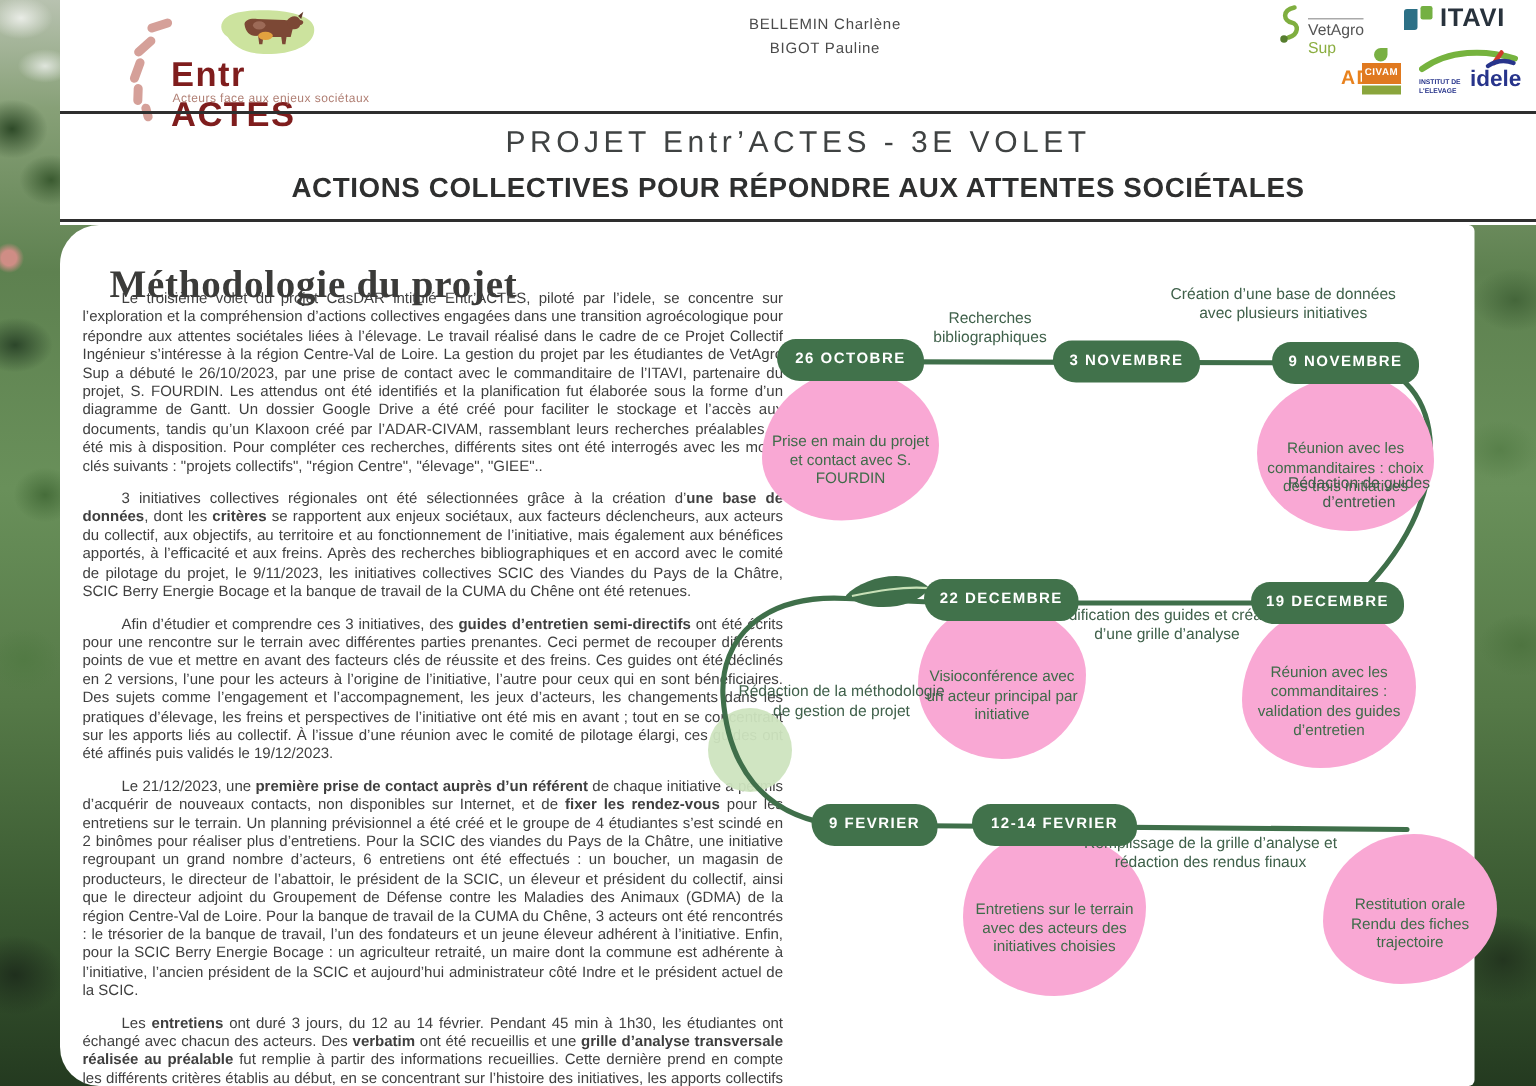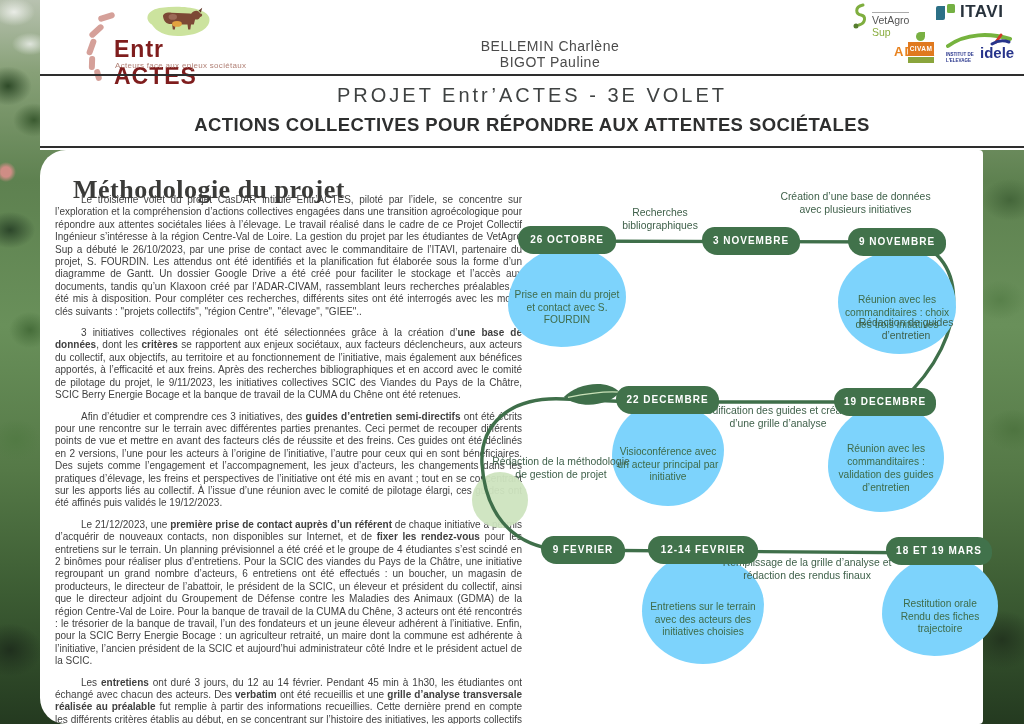--- a/index.html
+++ b/index.html
@@ -35,21 +35,21 @@
   
   .logo{position:absolute;left:0;top:0;width:210px;height:74px;}
   .stroke{position:absolute;width:17px;height:6px;border-radius:4px;background:#d5a099;}
   .cowsvg{position:absolute;left:102px;top:5px;}
   .brand{position:absolute;left:74px;top:36px;font-size:23px;font-weight:bold;
          color:#7f1d1d;letter-spacing:1px;}
   .tagline{position:absolute;left:75px;top:61px;font-size:8px;color:#b07f74;letter-spacing:.3px;}
 
   
   .authors{position:absolute;left:330px;top:9px;width:360px;text-align:center;
-           font-size:14px;line-height:15.5px;color:#4b4b4b;letter-spacing:.5px;margin-top:30px;}
+           font-size:10px;line-height:15.5px;color:#4b4b4b;letter-spacing:.5px;}
 
   
   .partners{position:absolute;right:0;top:0;width:190px;height:74px;}
   .vetagro{position:absolute;left:16px;top:2px;height:30px;}
   .vetagro-txt{position:absolute;left:22px;top:10px;font-size:10.5px;color:#555;
                border-top:1px solid #aaa;padding-top:1px;}
   .vetagro-txt b{color:#8aad3f;font-weight:normal;}
   .itavi{position:absolute;left:102px;top:2px;}
   .itavi-txt{position:absolute;left:24px;top:0;font-size:17px;font-weight:bold;color:#28323c;letter-spacing:.5px;}
   .adar{position:absolute;left:24px;top:44px;font-size:13px;font-weight:bold;color:#e8821e;letter-spacing:1px;margin-left:36px;}
@@ -74,21 +74,21 @@
   .section-heading{position:absolute;left:16px;top:8px;margin:17px;
     font-family:"Liberation Serif",serif;font-size:26px;font-weight:bold;color:#3b3b39;letter-spacing:.5px;}
 
   .text-col{position:absolute;left:15px;top:44px;width:467px;
             font-size:10px;line-height:12.4px;color:#3f3f3f;text-align:justify;}
   .text-col p{margin:0 0 9px 0;text-indent:26px;}
   .text-col b{font-weight:bold;}
 
   
   .connector{position:absolute;left:0;top:0;pointer-events:none;}
-  .blob{position:absolute;background:#7dd3fc;z-index:2;text-decoration:underline;}
+  .blob{position:absolute;background:#f9a8d4;z-index:2;text-decoration:underline;}
   .r1{border-radius:52% 48% 55% 45%/58% 50% 50% 42%;}
   .r2{border-radius:46% 54% 50% 50%/52% 46% 54% 48%;}
   .r3{border-radius:55% 45% 48% 52%/50% 55% 45% 50%;}
   .blob-txt{position:absolute;left:5px;right:5px;top:26px;bottom:4px;
             display:flex;align-items:center;justify-content:center;text-align:center;
             font-size:10.2px;line-height:12.8px;color:#3e6b49;white-space:pre-line;}
   .pill{position:absolute;height:28px;line-height:28px;background:#41724b;color:#fff;
         font-size:10px;font-weight:bold;letter-spacing:1px;text-align:center;
         border-radius:14px 16px 13px 17px;z-index:3;}
   .tl-label{position:absolute;text-align:center;font-size:10.4px;line-height:13px;
@@ -216,21 +216,20 @@
 
     <div class="blob r2" style="left:602px;top:404px;width:122px;height:110px;">
       <div class="blob-txt">Entretiens sur le terrain avec des acteurs des initiatives choisies</div>
     </div>
     <div class="pill" style="left:608px;top:386px;width:110px;">12-14 FEVRIER</div>
 
     <div class="blob r1" style="left:842px;top:406px;width:116px;height:100px;">
       <div class="blob-txt">Restitution orale
 Rendu des fiches trajectoire</div>
     </div>
-    <div class="pill" style="left:846px;top:387px;width:106px;">18 ET 19 MARS</div>
 
     <div class="tl-label" style="left:558px;top:56px;width:124px;">Recherches bibliographiques</div>
     <div class="tl-label" style="left:728px;top:40px;width:175px;">Création d’une base de données avec plusieurs initiatives</div>
     <div class="tl-label" style="left:806px;top:166px;width:120px;">Rédaction de guides d’entretien</div>
     <div class="tl-label" style="left:648px;top:254px;width:180px;">Modification des guides et création d’une grille d’analyse</div>
     <div class="tl-label" style="left:452px;top:305px;width:138px;">Rédaction de la méthodologie de gestion de projet</div>
     <div class="tl-label" style="left:672px;top:406px;width:190px;">Remplissage de la grille d’analyse et rédaction des rendus finaux</div>
 
   </div>
 </div>

